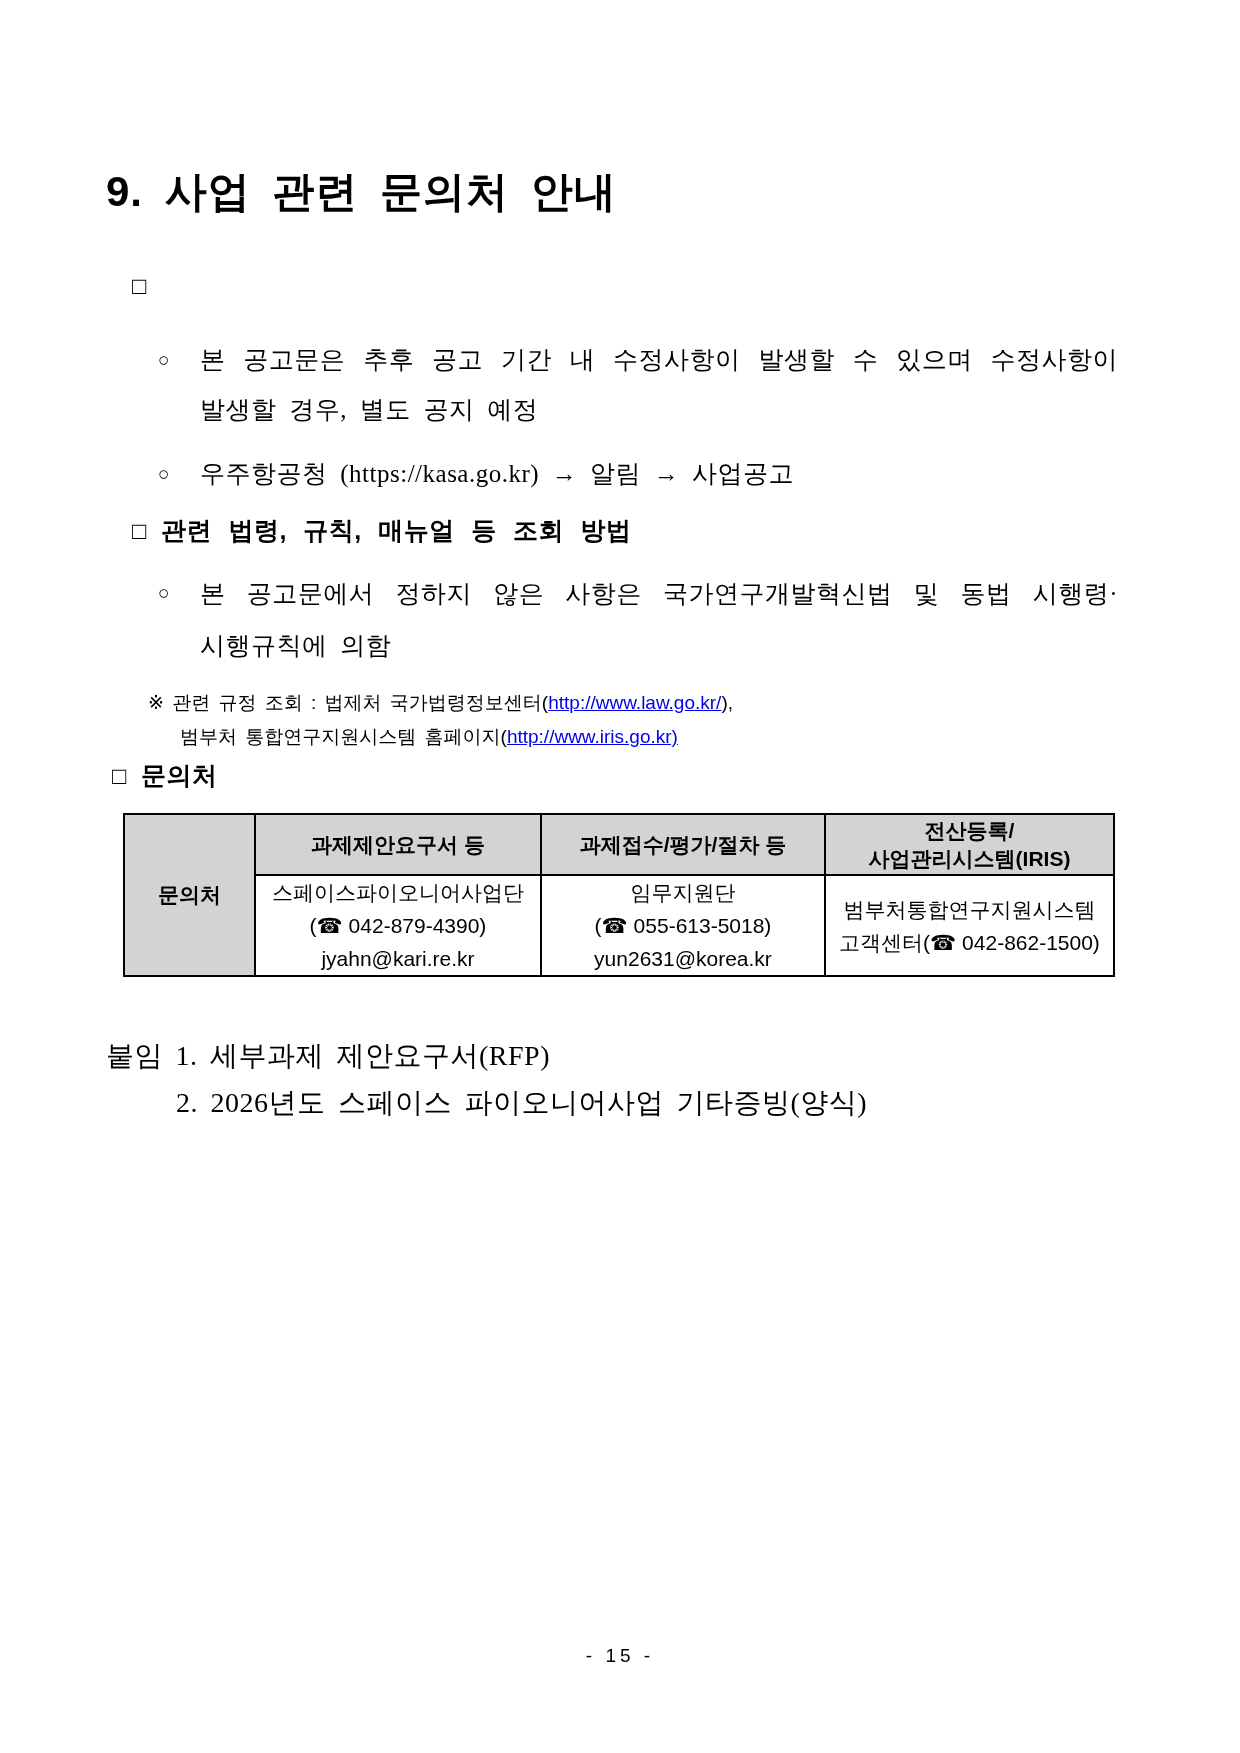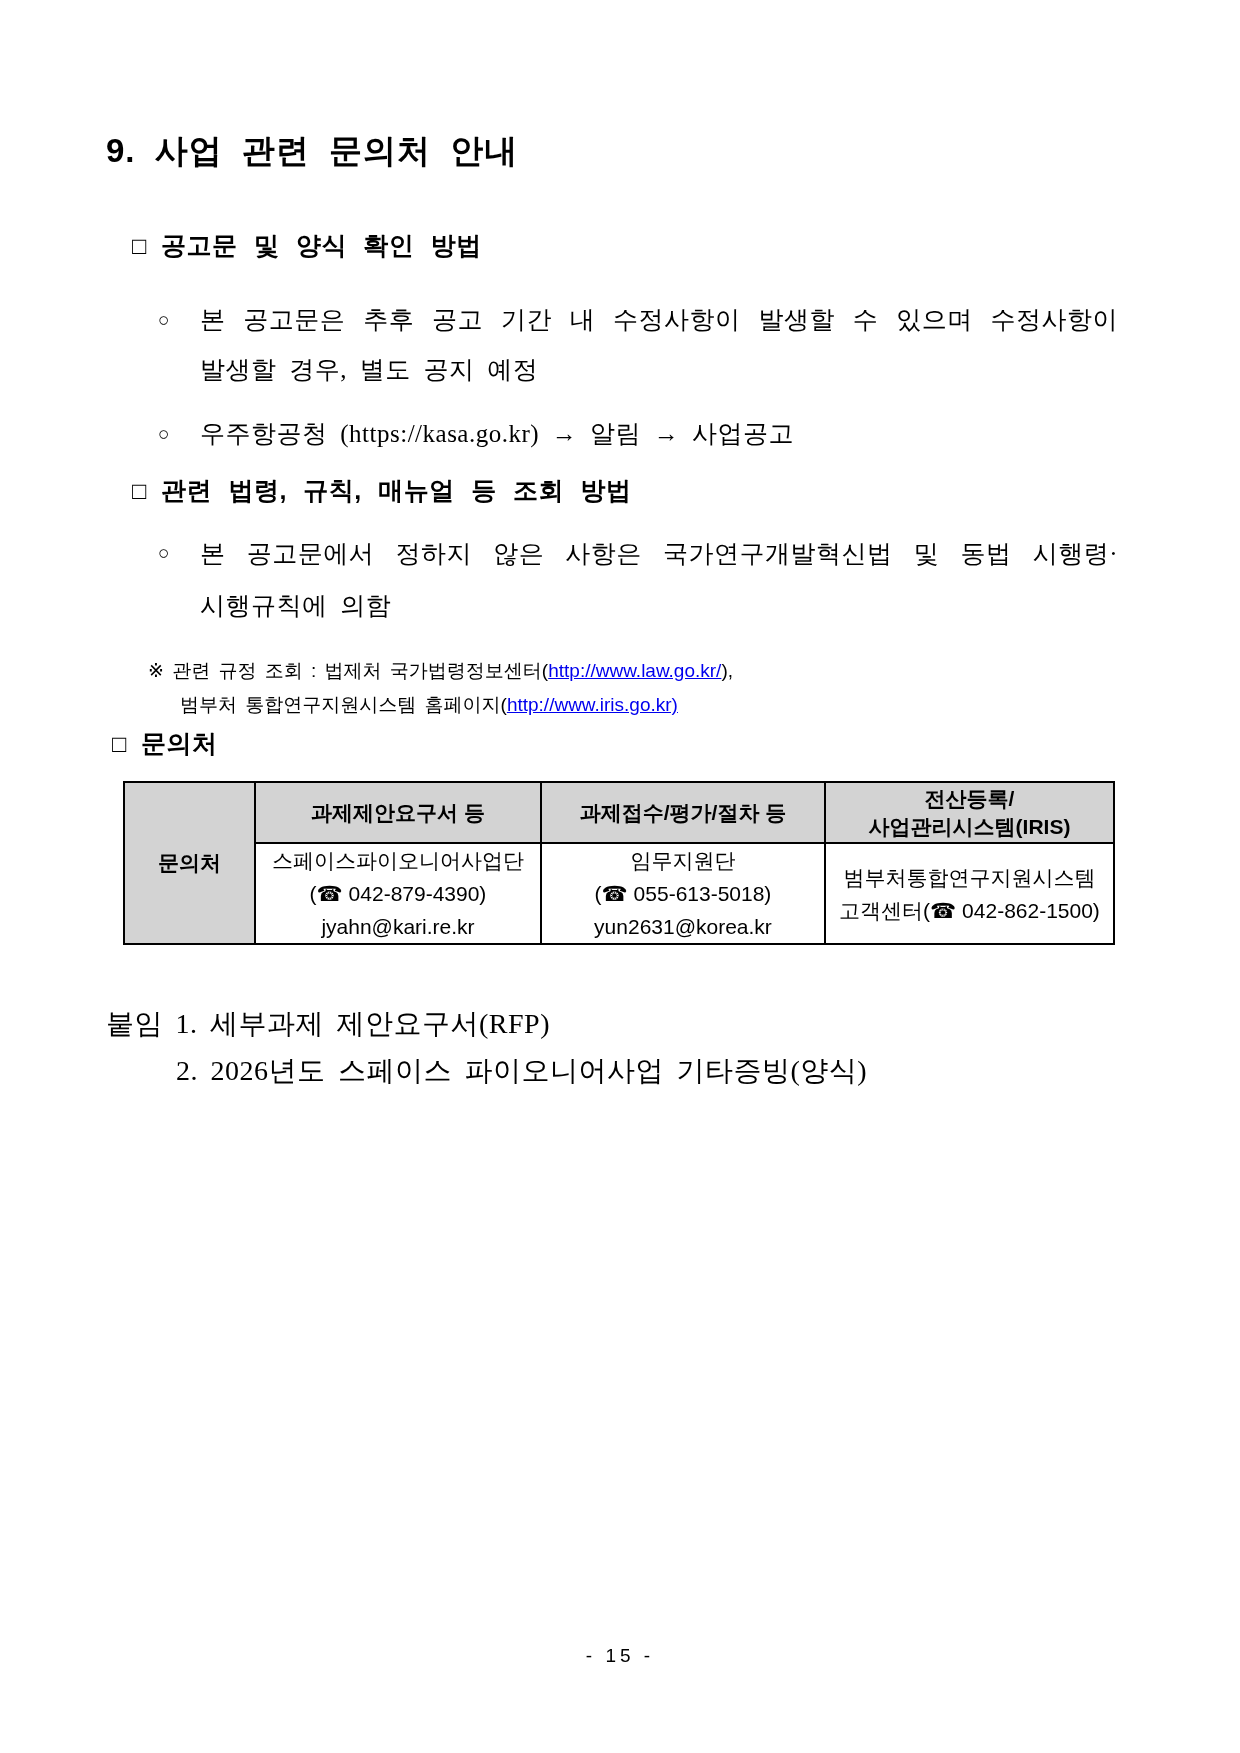--- a/index.html
+++ b/index.html
@@ -13,24 +13,25 @@
     overflow: hidden;
   }
   .content {
     padding: 130px 122px 0 106px;
   }
 
   
   .doc-title {
     font-family: "Liberation Sans", "DejaVu Sans", sans-serif;
     font-weight: bold;
-    font-size: 33px;
+    font-size: 42px;
     letter-spacing: 1px;
     word-spacing: 9px;
     line-height: 42px;
+    margin-top: 41px;
   }
 
   
   .section-heading {
     font-family: "Liberation Sans", "DejaVu Sans", sans-serif;
     font-weight: bold;
     font-size: 25px;
     line-height: 34px;
     word-spacing: 9px;
     letter-spacing: 0.5px;
@@ -66,21 +67,21 @@
     text-align: justify;
     word-break: keep-all;
     word-spacing: 6px;
   }
   .bullet-1 { margin-top: 32px; }
   .bullet-2 { margin-top: 14px; }
   .bullet-3 { margin-top: 20px; line-height: 52px; }
 
   
   .note {
-    margin-top: 22px;
+    margin-top: 14px;
     margin-left: 42px;
     font-family: "Liberation Sans", "DejaVu Sans", sans-serif;
     font-size: 19px;
     line-height: 34px;
     word-spacing: 3px;
   }
   .note .note-line2 { padding-left: 32px; }
   .doc-link {
     color: #0000ee;
     text-decoration: underline;
@@ -148,21 +149,20 @@
 </style>
 </head>
 <body>
 
 <div class="content">
 
   <div class="doc-title">9. 사업 관련 문의처 안내</div>
 
   <div class="section-heading heading-1">
     <span class="marker">□</span>
-    <span>공고문 및 양식 확인 방법</span>
   </div>
 
   <div class="bullet bullet-1">
     <span class="b-marker">○</span>
     <span class="b-text">본 공고문은 추후 공고 기간 내 수정사항이 발생할 수 있으며 수정사항이 발생할 경우, 별도 공지 예정</span>
   </div>
 
   <div class="bullet bullet-2">
     <span class="b-marker">○</span>
     <span class="b-text">우주항공청 (https://kasa.go.kr) → 알림 → 사업공고</span>

